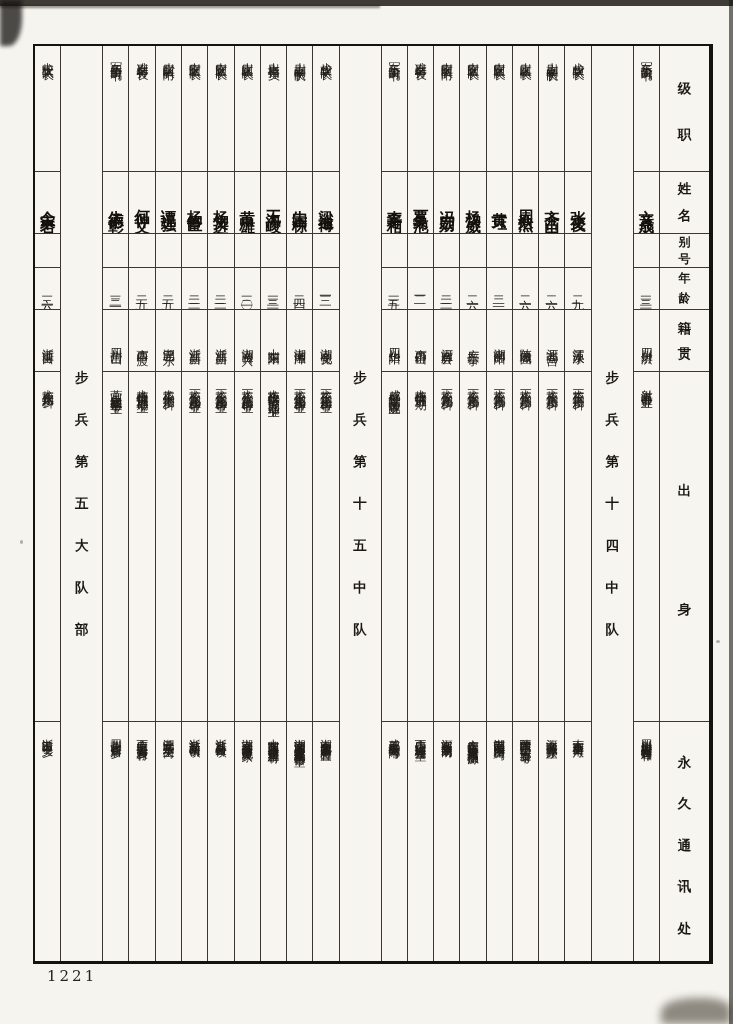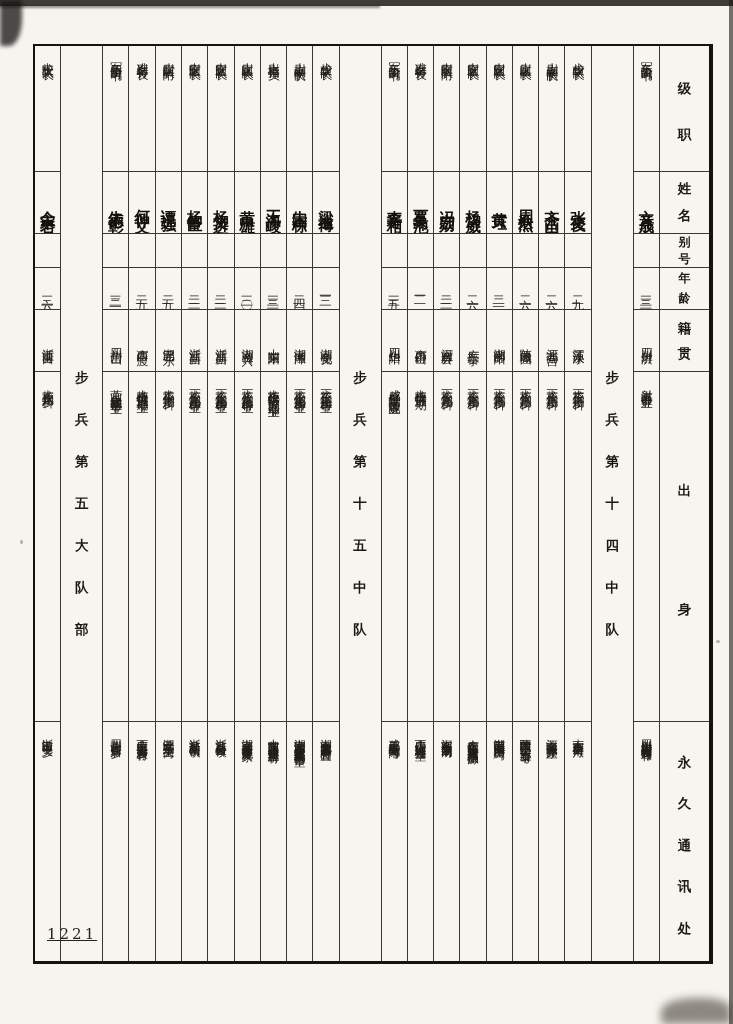--- a/index.html
+++ b/index.html
@@ -36,22 +36,22 @@
          font-size:12px;letter-spacing:1.5px;color:#201d19;}
   .name-text{font-weight:700;font-size:15.5px;letter-spacing:4px;color:#14110d;}
   .age-text{font-size:12.5px;letter-spacing:3px;}
 
   
   .vspread{display:flex;flex-direction:column;align-items:center;height:100%;width:100%;}
   .vspread .ch{display:block;text-align:center;}
   .h-label{justify-content:space-evenly;font-weight:600;font-size:13.5px;color:#1b1813;}
   .section-title{justify-content:center;gap:24px;font-size:13.5px;font-weight:600;color:#1b1813;}
 
-  .page-number{position:absolute;left:47px;top:925px;font-family:"DejaVu Serif",serif;
-               font-size:15px;letter-spacing:3px;color:#26231e;text-decoration:underline;}
+  .page-number{position:absolute;left:47px;top:967px;font-family:"DejaVu Serif",serif;
+               font-size:15px;letter-spacing:3px;color:#26231e;}
 </style>
 </head>
 <body>
 
 <div class="edge-top"></div>
 <div class="edge-top2"></div>
 <div class="corner-tl"></div>
 <div class="edge-right"></div>
 <div class="smudge-br"></div>
 <div class="speck" style="left:702px;top:320px;width:3px;height:3px;"></div>

